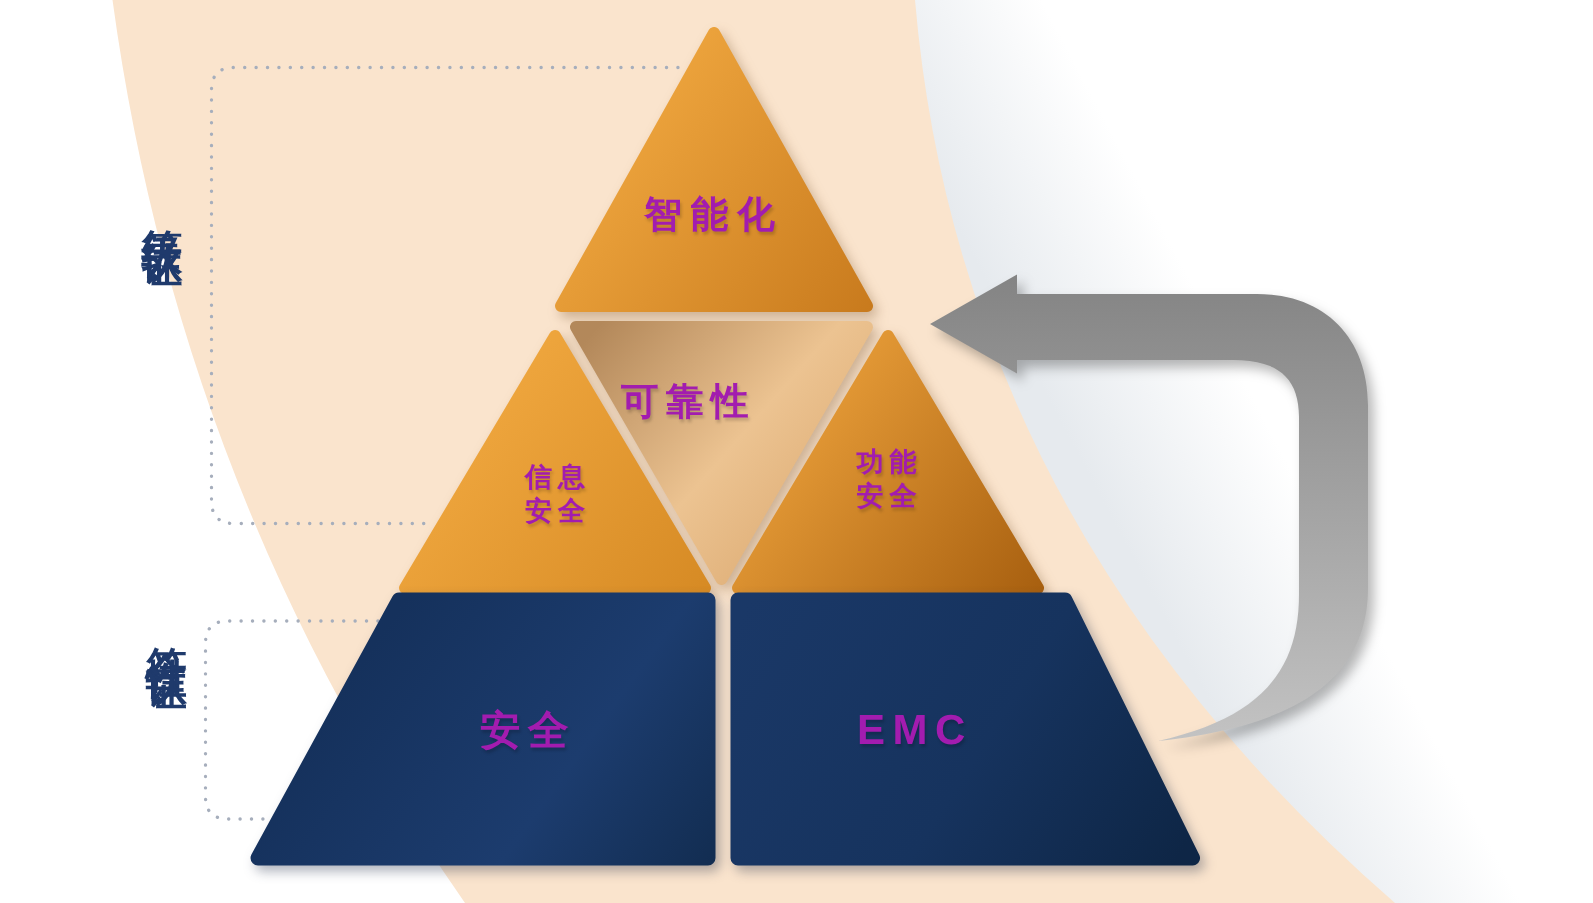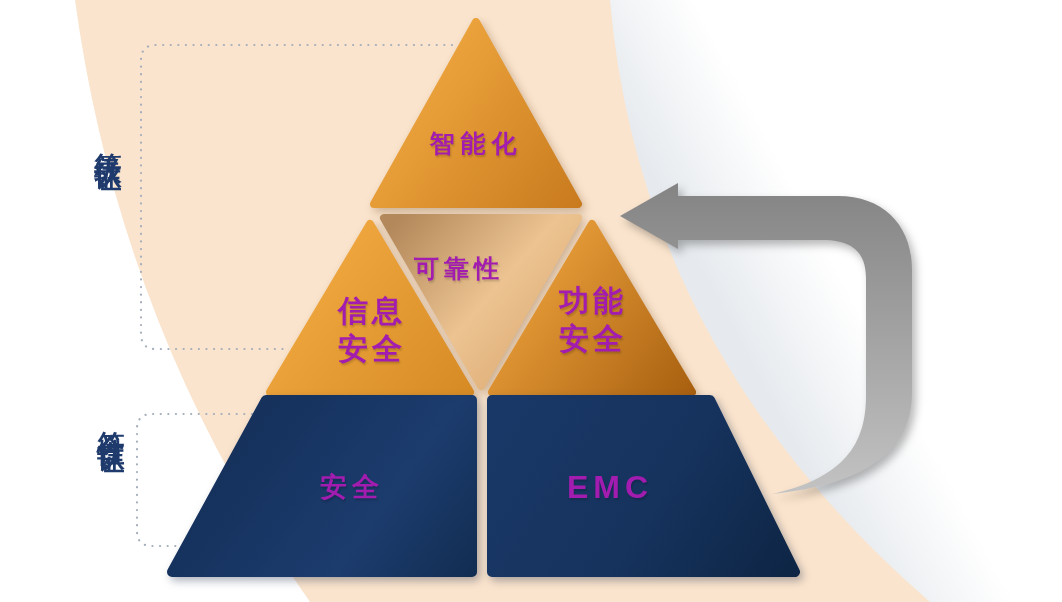--- a/index.html
+++ b/index.html
@@ -8,24 +8,24 @@
     background:#ffffff;
     font-family:"Liberation Sans", sans-serif;
   }
   #scene{position:absolute;left:0;top:0;}
   .lbl{
     position:absolute;color:#a21caf;font-weight:bold;text-align:center;
     transform:translate(-50%,-50%);text-shadow:1px 2px 2px rgba(0,0,0,0.18);
     white-space:nowrap;line-height:1.28;
   }
   .lbl-top{font-size:25px;letter-spacing:6px;}
-  .lbl-mid{font-size:30px;letter-spacing:4px;}
+  .lbl-mid{font-size:18px;letter-spacing:4px;}
   .lbl-kkx{font-size:25px;letter-spacing:5px;}
   .lbl-anquan{font-size:27px;letter-spacing:5px;}
-  .lbl-emc{font-size:32px;letter-spacing:5px;}
+  .lbl-emc{font-size:28px;letter-spacing:5px;}
   .v-label{
     position:absolute;writing-mode:vertical-rl;text-orientation:upright;
     color:var(--label-navy,#1f3a6c);font-weight:bold;font-size:27px;
     letter-spacing:4px;white-space:nowrap;
   }
 </style>
 </head>
 <body>
 
 <svg id="scene" width="1062" height="602" viewBox="0 0 1062 602">

